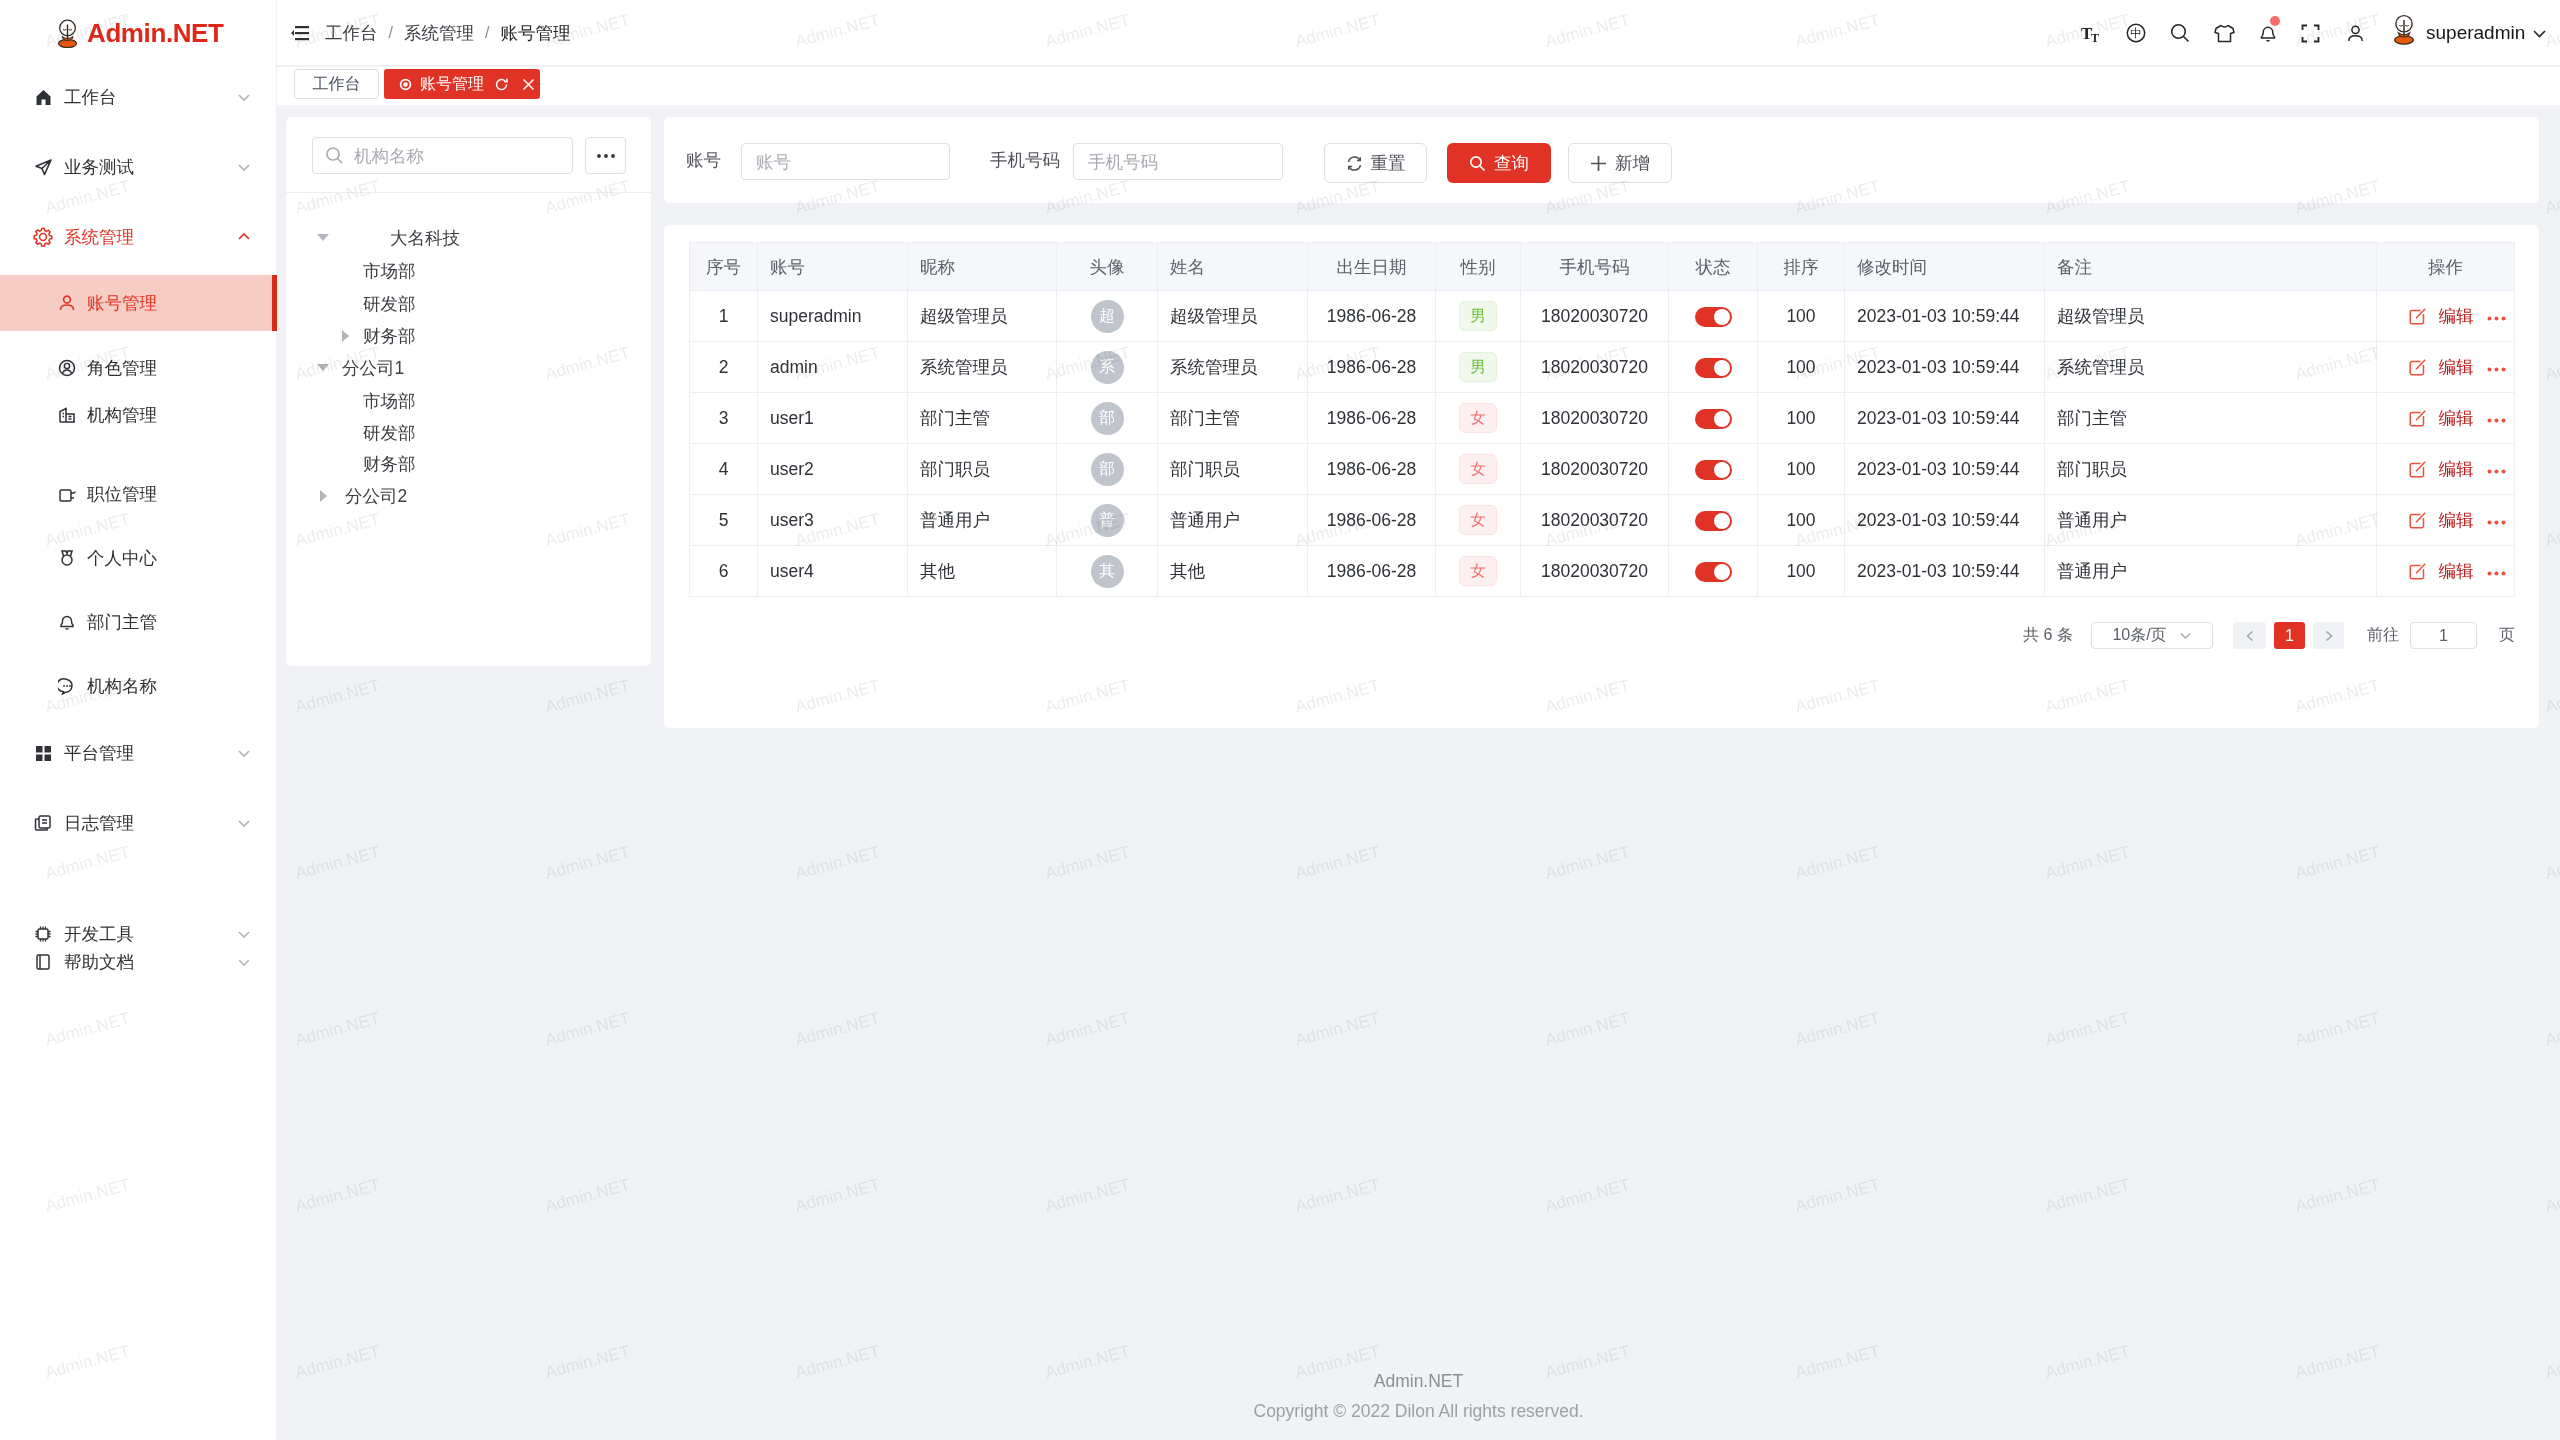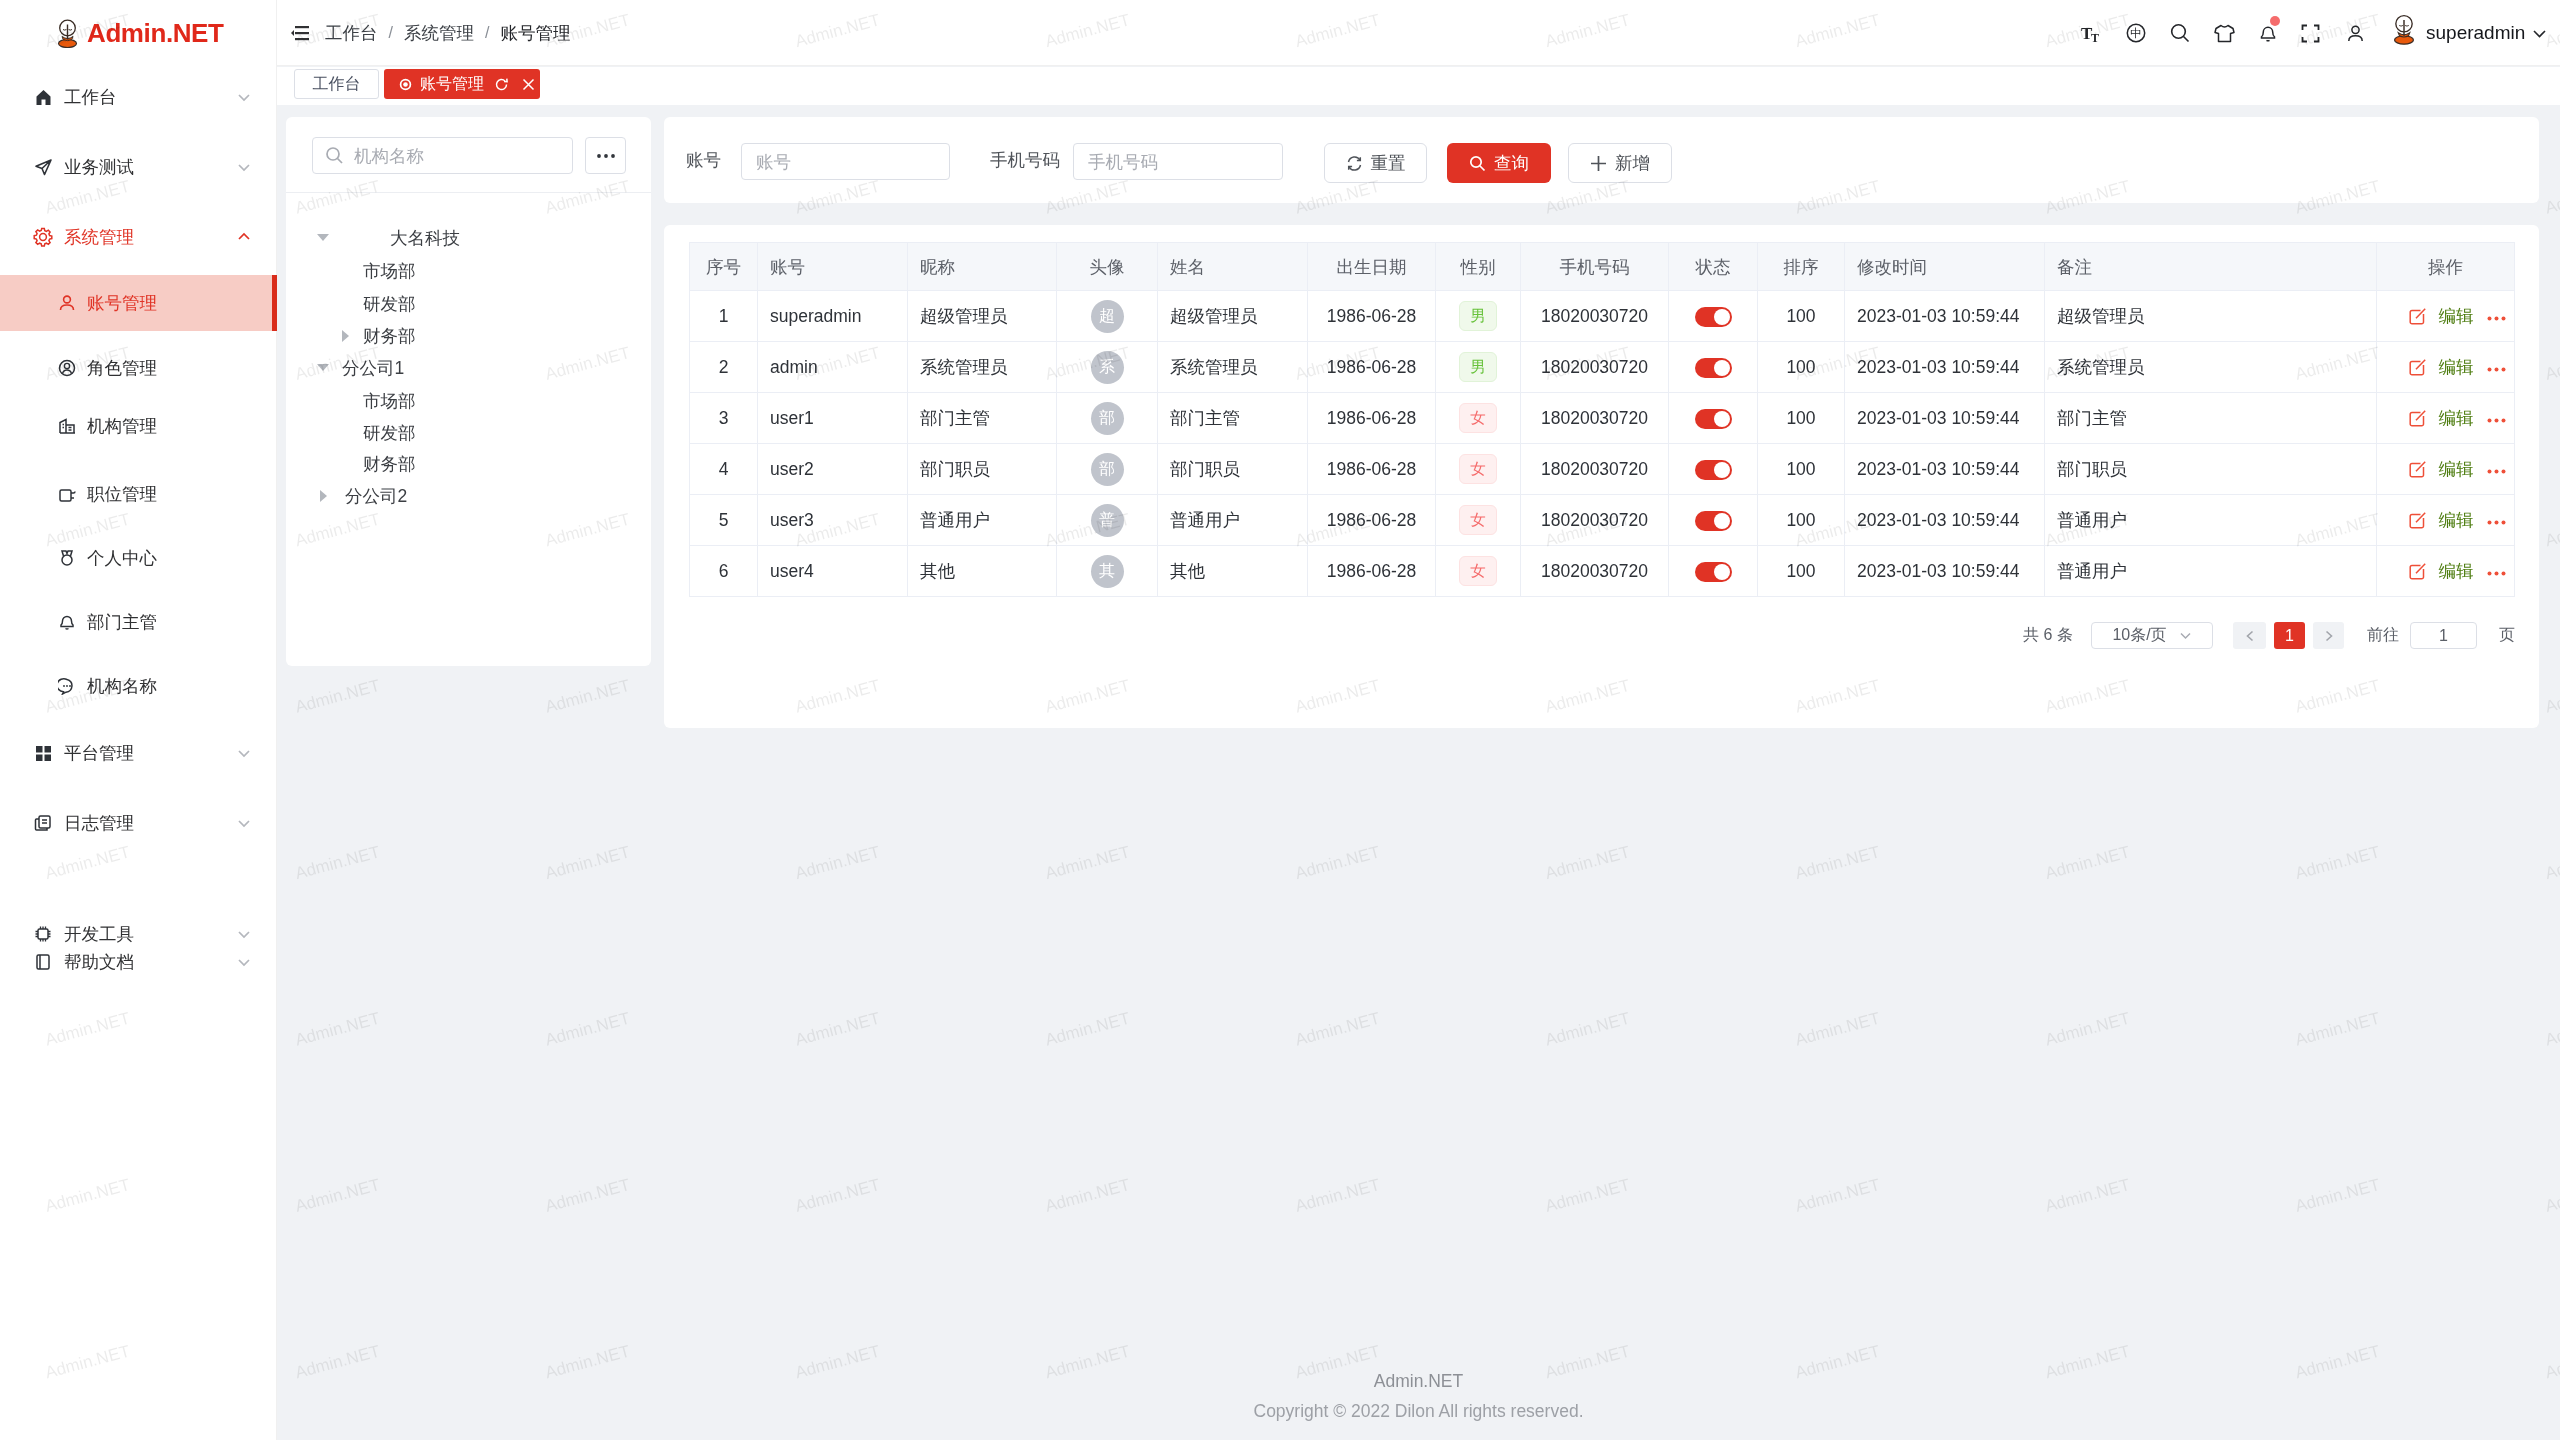--- a/index.html
+++ b/index.html
@@ -56,21 +56,21 @@
   #tbl th { height:48px; background:#f5f7fa; color:#5c6068; font-weight:500; }
   #tbl td { height:51px; color:#2e3238; }
   #tbl .l { text-align:left; padding-left:12px; }
   #tbl .c { text-align:center; }
   .avatar { width:33px; height:33px; border-radius:50%; background:#c0c4cc; color:#fff; font-size:16px; display:inline-flex; align-items:center; justify-content:center; vertical-align:middle; }
   .tag { display:inline-flex; align-items:center; justify-content:center; width:38px; height:30px; border-radius:6px; font-size:15.5px; vertical-align:middle; }
   .tag.m { background:#f0f9eb; border:1px solid #e1f3d8; color:#67c23a; }
   .tag.f { background:#fef0f0; border:1px solid #fde2e2; color:#f56c6c; }
   .switch { display:inline-block; width:37px; height:20px; border-radius:10px; background:#e03325; position:relative; vertical-align:middle; }
   .switch::after { content:""; position:absolute; right:2px; top:2px; width:16px; height:16px; border-radius:50%; background:#fff; }
-  #tbl td.opcell { color:#4d7c0f;padding-left:24px; }
+  #tbl td.opcell { color:#b91c1c;padding-left:24px; }
   
   #pager { position:absolute; left:25px; top:397px; width:1825px; height:28px; }
   .pg { position:absolute; top:0; height:27px; display:flex; align-items:center; justify-content:center; font-size:16px; color:#5c6068; white-space:nowrap; }
   
   #footer1 { position:absolute; left:277px; top:1371px; width:2283px; text-align:center; font-size:17.5px; color:#8d9096; }
   #footer2 { position:absolute; left:277px; top:1401px; width:2283px; text-align:center; font-size:17.5px; color:#9da0a6; }
   svg { display:block; }
 </style>
 </head>
 <body>
@@ -133,21 +133,21 @@
       <div class="mi sub" style="top:340px">
         <span class="ico">
           <svg width="18" height="18" viewBox="0 0 18 18">
             <circle cx="9" cy="9" r="7.5" fill="none" stroke="#2e3238" stroke-width="1.5"></circle>
             <circle cx="9" cy="7" r="2.6" fill="none" stroke="#2e3238" stroke-width="1.4"></circle>
             <path d="M4.5 14.5 q1 -3.5 4.5 -3.5 q3.5 0 4.5 3.5" fill="none" stroke="#2e3238" stroke-width="1.4"></path>
           </svg>
         </span>
         <span class="txt">角色管理</span>
       </div>
-      <div class="mi sub" style="top:398px">
+      <div class="mi sub" style="top:387px">
         <span class="ico">
           <svg width="18" height="18" viewBox="0 0 18 18">
             <path d="M2 16 V5.5 L8 2.5 V16 M8 8 h8 v8 M2 16 h15" fill="none" stroke="#2e3238" stroke-width="1.5"></path>
             <path d="M4.5 7.5 h1.5 M4.5 10.5 h1.5 M10.5 10.5 h3 M10.5 13 h3" stroke="#2e3238" stroke-width="1.3"></path>
           </svg>
         </span>
         <span class="txt">机构管理</span>
       </div>
       <div class="mi sub" style="top:466px">
         <span class="ico">

